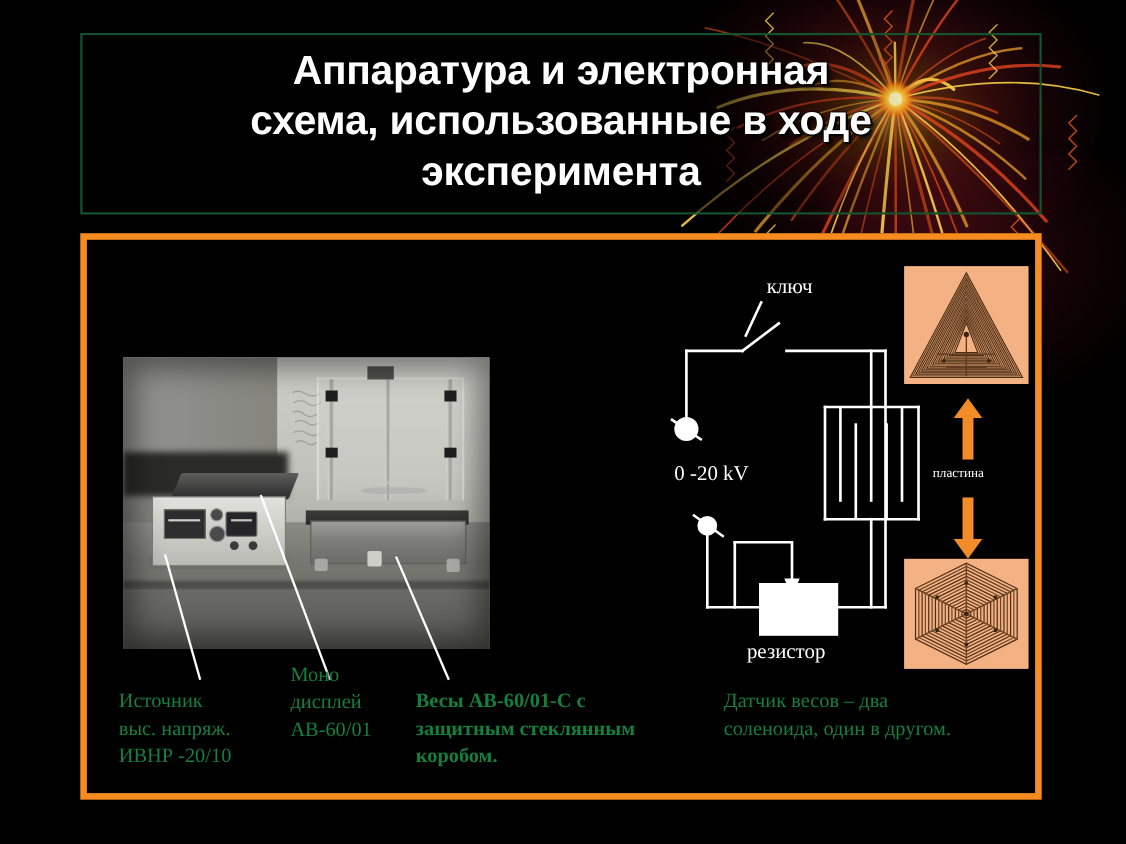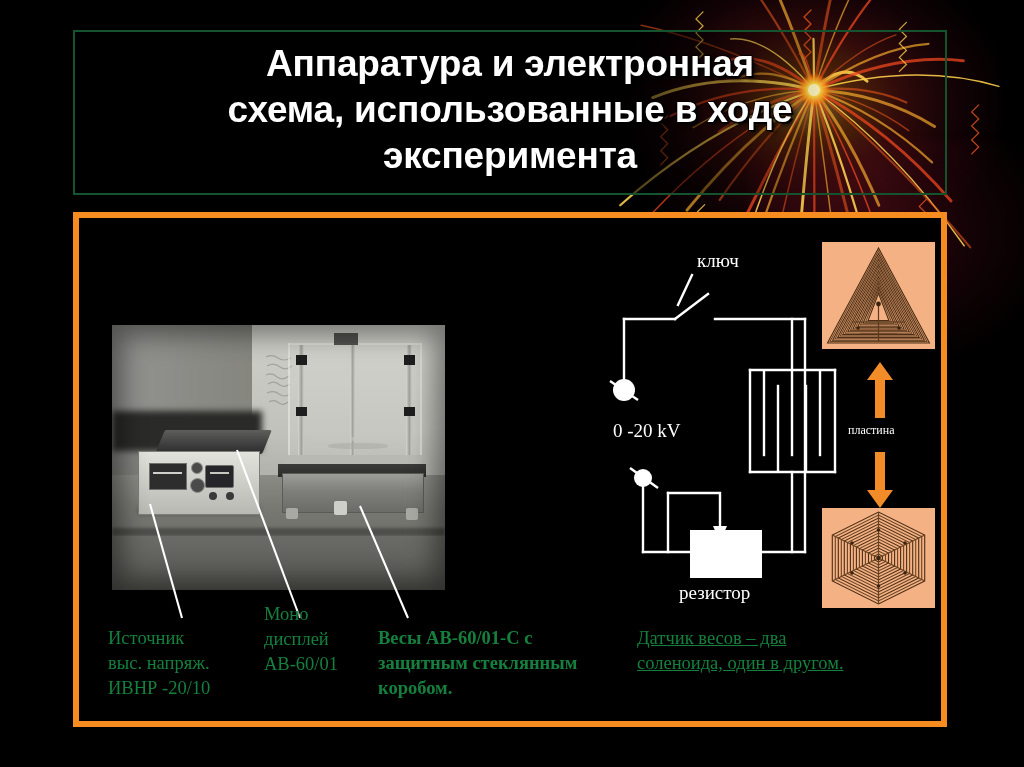--- a/index.html
+++ b/index.html
@@ -296,21 +296,21 @@
     color: #15803d;
     font-family: "Liberation Serif", serif;
     font-size: 18.5px;
     line-height: 25px;
     white-space: pre-line;
     text-shadow: 1px 1px 2px rgba(0,0,0,0.9);
   }
   #cap-source   { left: 108px; top: 626px; }
   #cap-display  { left: 264px; top: 602px; }
   #cap-balance  { left: 378px; top: 626px; font-weight: bold; }
-  #cap-sensor   { left: 637px; top: 626px; text-decoration: underline; }
+  #cap-sensor   { left: 658px; top: 626px; }
 </style>
 </head>
 <body>
 
 <div id="slide">
 
   <div class="fireworks-layer">
     <div class="fw-glow"></div>
     <div class="fw-glow2"></div>
     <svg class="fw-svg" width="424" height="300" viewBox="0 0 424 300">

